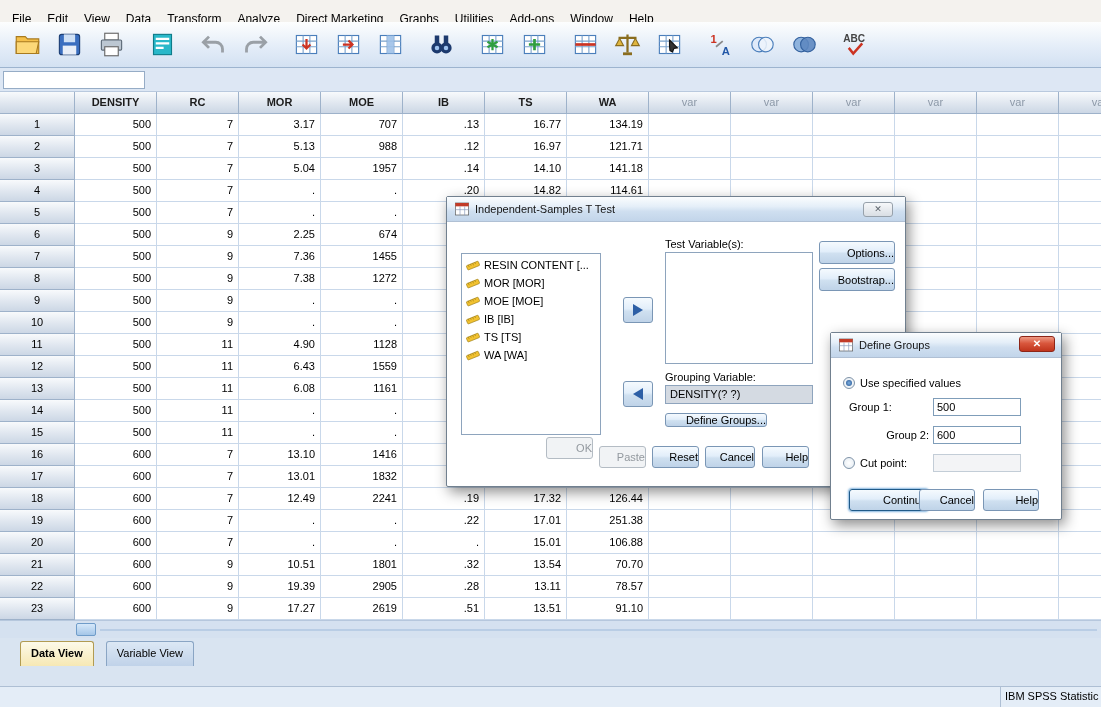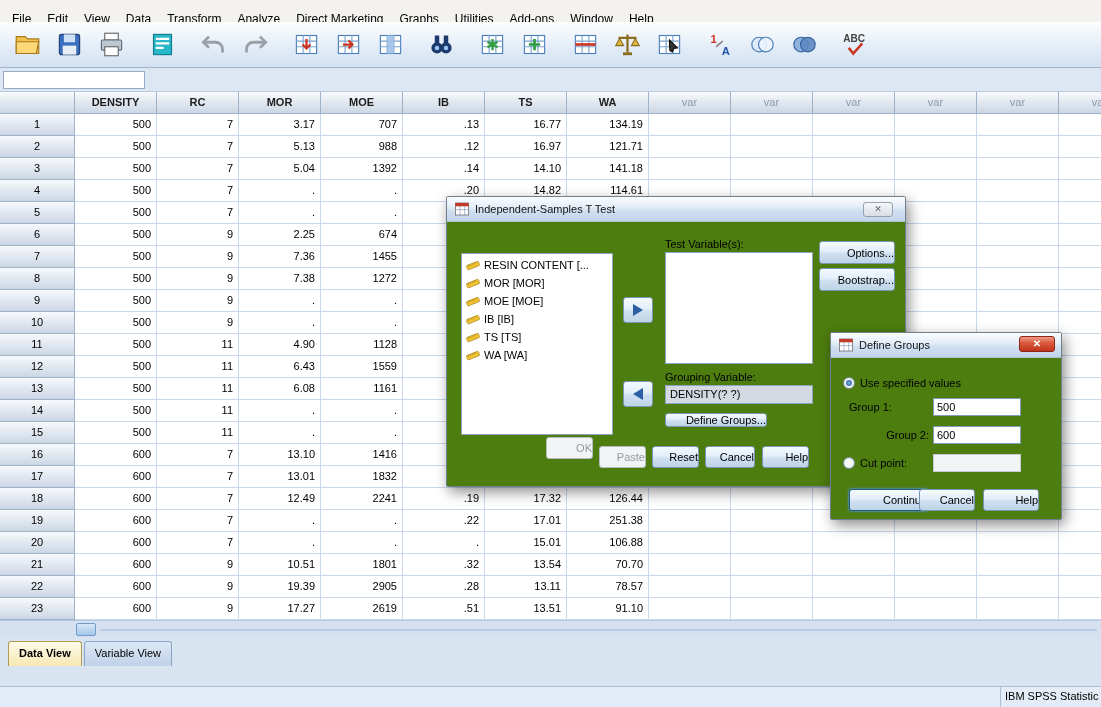--- a/index.html
+++ b/index.html
@@ -28,31 +28,31 @@
   .hcell{flex:0 0 82px;height:22px;background:linear-gradient(#f8fafc,#dfe6ef 55%,#ccd7e5);border-right:1px solid #9eb2ca;border-bottom:1px solid #9eb2ca;text-align:center;line-height:21px;font-weight:bold;color:#1c1c1c;overflow:hidden}
   .hcell.var{font-weight:normal;color:#8d99a8}
   .cell{flex:0 0 82px;height:22px;background:#fff;border-right:1px solid #c9d8ea;border-bottom:1px solid #c9d8ea;text-align:right;padding-right:5px;line-height:21px;overflow:hidden}
 
   
   .hscroll{position:absolute;left:0;top:620px;width:1101px;height:18px;background:#d5e1f0;border-top:1px solid #b6c7dd}
   .hthumb{position:absolute;left:76px;top:2px;width:20px;height:13px;background:linear-gradient(#d6e8fa,#a4c6e8);border:1px solid #6f9cc9;border-radius:2px}
   .htrack-line{position:absolute;left:100px;right:4px;top:8px;height:2px;background:#b9cde5}
 
   
-  .tab-bar{position:absolute;left:0;top:638px;width:100%;height:28px;display:flex;align-items:flex-end;gap:2px;padding-left:8px;background:#d9e4f1}
+  .tab-bar{position:absolute;left:0;top:638px;width:100%;height:28px;display:flex;align-items:flex-end;gap:12px;padding-left:20px;background:#d9e4f1}
   .tab{height:25px;padding:0 10px;line-height:23px;border:1px solid #8aa5c4;border-bottom:none;border-radius:3px 3px 0 0;background:linear-gradient(#dce8f5,#c0d2e9);cursor:default}
   .tab.active{background:linear-gradient(#fdfae9,#f6e8b4);border-color:#b19b52;font-weight:bold}
 
   
   .status-bar{position:absolute;left:0;top:686px;width:100%;height:21px;background:#e4edf7;border-top:1px solid #aebfd4;display:flex;font-size:11px}
   .status-left{flex:1;border-right:1px solid #aebfd4}
   .status-right{width:100px;padding:3px 4px;white-space:nowrap;overflow:hidden}
 
   
-  .dialog{position:absolute;background:#4d7c0f;border:1px solid #7080921;border:1px solid #71808f;box-shadow:3px 5px 14px rgba(0,0,0,.45);border-radius:2px}
+  .dialog{position:absolute;background:#ffffff;border:1px solid #7080921;border:1px solid #71808f;box-shadow:3px 5px 14px rgba(0,0,0,.45);border-radius:2px}
   .dlg-title{height:25px;background:linear-gradient(#fbfdfe,#e4eef8 40%,#cfdff0 60%,#c2d5ea);border-bottom:1px solid #b0c0d4;display:flex;align-items:center;gap:5px;padding:0 7px;position:relative}
   .dlg-title .t{font-size:11px;color:#141414}
   .dlg-ico{width:16px;height:16px}
   .close-gray{position:absolute;right:12px;top:5px;width:30px;height:15px;border:1px solid #97a1ab;border-radius:3px;background:linear-gradient(#f6f8fa,#d9dee4);color:#5c646c;font-size:9px;line-height:13px;text-align:center;padding:0}
   .close-red{position:absolute;right:6px;top:3px;width:36px;height:16px;border:1px solid #8d2517;border-radius:3px;background:linear-gradient(#ef9a85,#d9573d 45%,#c0341c);color:#fff;font-size:10px;font-weight:bold;line-height:14px;text-align:center;padding:0}
 
   .btn{font:11px "Liberation Sans",sans-serif;border:1px solid #7a96b5;border-radius:3px;background:linear-gradient(#f5fafe,#e2eefa 45%,#cfe0f0 55%,#bfd3e8);color:#000;text-align:right;padding:0}
   .btn.default{border-color:#1f5a89;box-shadow:0 0 2px 1px rgba(80,150,210,.7)}
   .btn.disabled{background:#f1f3f5;border-color:#b4bcc4;color:#93999f}
   .abtn{position:absolute}
@@ -353,21 +353,21 @@
         <div class="cell"></div>
         <div class="cell"></div>
         <div class="cell"></div>
         <div class="cell"></div>
       </div>
       <div class="grow">
         <div class="rhead">3</div>
         <div class="cell">500</div>
         <div class="cell">7</div>
         <div class="cell">5.04</div>
-        <div class="cell">1392</div>
+        <div class="cell">1957</div>
         <div class="cell">.14</div>
         <div class="cell">14.10</div>
         <div class="cell">141.18</div>
         <div class="cell"></div>
         <div class="cell"></div>
         <div class="cell"></div>
         <div class="cell"></div>
         <div class="cell"></div>
         <div class="cell"></div>
       </div>
@@ -711,21 +711,21 @@
 
 <div class="dialog" style="left:446px;top:196px;width:460px;height:291px;z-index:10">
   <div class="dlg-title">
     <svg class="dlg-ico">
         <use href="#i-dlg"></use>
       </svg>
     <span class="t">Independent-Samples T Test</span>
     <button class="close-gray">✕</button>
   </div>
 
-  <div class="listbox" style="left:14px;top:56px;width:152px;height:182px">
+  <div class="listbox" style="left:14px;top:56px;width:140px;height:182px">
       <div class="vitem">
         <svg class="vico">
           <use href="#i-scale"></use>
         </svg>
         <span>RESIN CONTENT [...</span>
       </div>
       <div class="vitem">
         <svg class="vico">
           <use href="#i-scale"></use>
         </svg>

